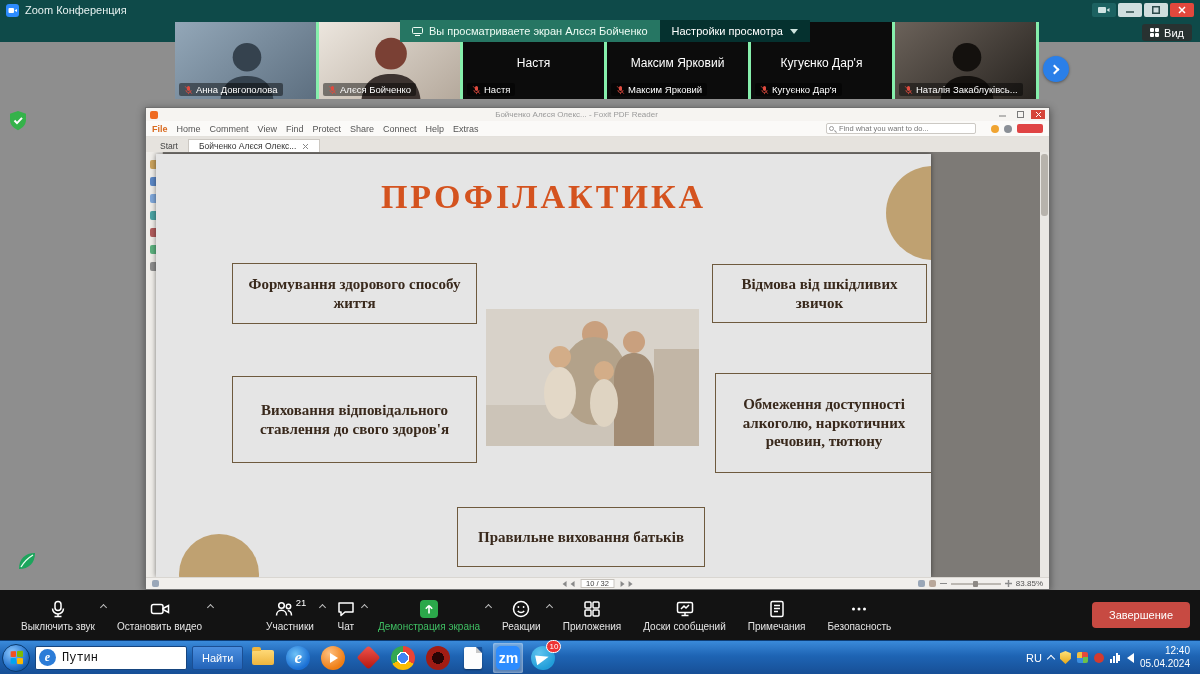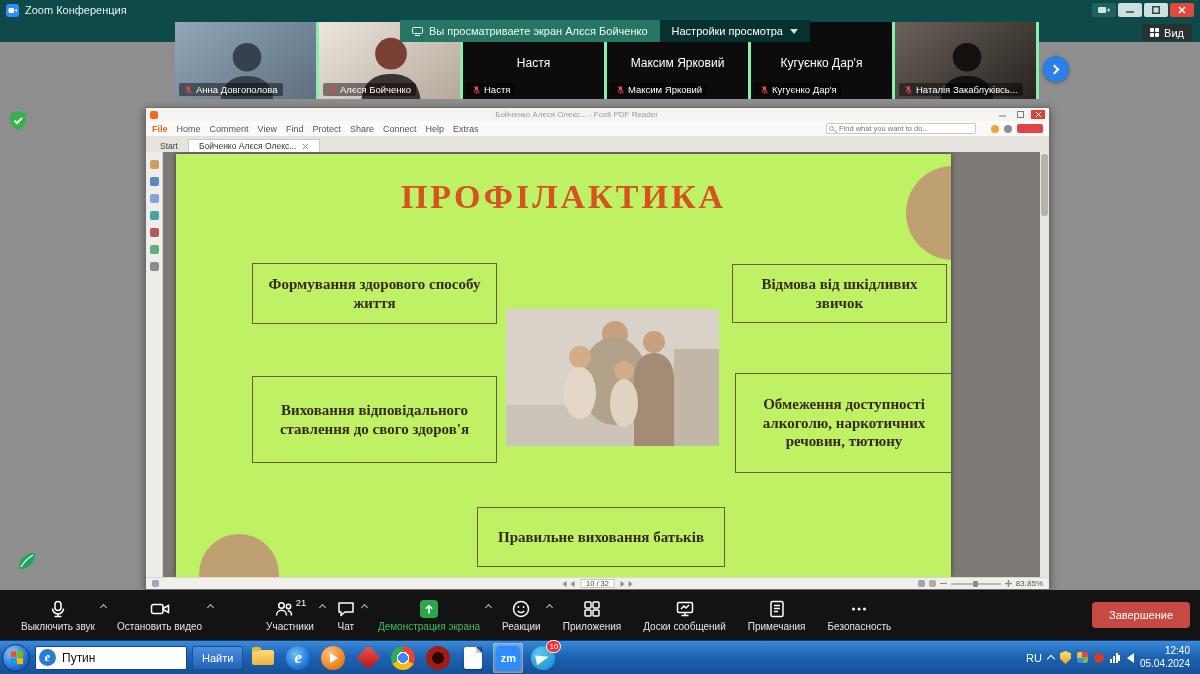--- a/index.html
+++ b/index.html
@@ -69,21 +69,21 @@
   .pagebox { border:1px solid #c6c2bc; background:#fff; font-size:7.5px; color:#444; padding:0 5px; height:9px; display:flex; align-items:center; margin:0 4px; }
   .tri { width:0; height:0; border-top:3px solid transparent; border-bottom:3px solid transparent; margin:0 2px; cursor:pointer; }
   .tri.left { border-right:4px solid #8a8a8a; }
   .tri.right { border-left:4px solid #8a8a8a; }
   .status-center { position:absolute; left:50%; transform:translateX(-50%); display:flex; align-items:center; }
   .status-right { margin-left:auto; display:flex; align-items:center; gap:4px; }
   .zoom-track { width:50px; height:2px; background:#bcb8b2; position:relative; }
   .zoom-knob { position:absolute; left:22px; top:-2px; width:5px; height:6px; background:#8d8984; border-radius:1px; }
 
   
-  .slide { position:absolute; left:30px; top:2px; width:775px; height:423px; background:#bef264; overflow:hidden; box-shadow:0 0 5px rgba(0,0,0,.5); }
+  .slide { position:absolute; left:10px; top:2px; width:775px; height:423px; background:#e5e5e5; overflow:hidden; box-shadow:0 0 5px rgba(0,0,0,.5); }
   .slide-title { position:absolute; top:24px; left:0; right:0; text-align:center; font-family:"Liberation Serif", serif; font-weight:bold; font-size:34px; letter-spacing:3px; color:#d4531f; }
   .tan-circle { position:absolute; border-radius:50%; background:#bfa171; }
   .tc-tr { left:730px; top:12px; width:94px; height:94px; }
   .tc-bl { left:23px; top:380px; width:80px; height:80px; }
   .sbox { position:absolute; border:1.5px solid #6e5a3e; display:flex; align-items:center; justify-content:center; text-align:center; font-family:"Liberation Serif", serif; font-weight:bold; font-size:15px; line-height:1.25; color:#39291c; padding:4px 10px; }
   .sb1 { left:76px; top:109px; width:245px; height:61px; }
   .sb2 { left:556px; top:110px; width:215px; height:59px; }
   .sb3 { left:76px; top:222px; width:245px; height:87px; }
   .sb4 { left:559px; top:219px; width:218px; height:100px; }
   .sb5 { left:301px; top:353px; width:248px; height:60px; }
@@ -100,36 +100,36 @@
   .end-btn { margin-left:auto; background:#c74a42; color:#fff; font-size:11px; border:none; border-radius:4px; height:26px; padding:0 17px; cursor:pointer; font-family:"Liberation Sans", sans-serif; }
 
   
   .taskbar { top:640px; left:0; width:1200px; height:34px; background:linear-gradient(#3a8ada,#1e64b4 45%,#174f96); display:flex; align-items:center; gap:5px; padding:0 4px 0 2px; z-index:60; border-top:1px solid #0d3e78; }
   .orb { width:28px; height:28px; border-radius:50%; background:radial-gradient(circle at 35% 30%, #8ec9ff, #2272ce 60%, #0b3d7a); border:1px solid #0a3a6e; display:flex; align-items:center; justify-content:center; cursor:pointer; }
   .flag { display:grid; grid-template-columns:6px 6px; grid-template-rows:6px 6px; gap:1px; transform:perspective(40px) rotateY(-18deg); }
   .flag i:nth-child(1){background:#f25022;} .flag i:nth-child(2){background:#7fba00;}
   .flag i:nth-child(3){background:#00a4ef;} .flag i:nth-child(4){background:#ffb900;}
   .flag i { border-radius:1px; }
   .tsearch { position:relative; display:flex; align-items:center; }
-  .tsearch input { width:152px; height:24px; border:1px solid #16457f; border-radius:2px; font-size:12px; padding:0 4px 0 26px; font-family:Liberation Sans, sans-serif; color:#111; }
+  .tsearch input { width:152px; height:24px; border:1px solid #16457f; border-radius:2px; font-size:12px; padding:0 4px 0 26px; font-family:Liberation Mono, monospace; color:#111; }
   .e-badge { position:absolute; left:4px; width:17px; height:17px; border-radius:50%; background:#2b7cd8; color:#fff; font-size:12px; font-weight:bold; font-style:italic; display:flex; align-items:center; justify-content:center; font-family:"Liberation Serif", serif; }
   .find-btn { height:24px; padding:0 9px; background:linear-gradient(#4b8fe0,#2263b8); border:1px solid #1b4f94; border-radius:2px; color:#fff; font-size:11px; cursor:pointer; font-family:"Liberation Sans", sans-serif; }
   .tb-ic { width:30px; height:30px; display:flex; align-items:center; justify-content:center; position:relative; cursor:pointer; border-radius:2px; }
   .tb-ic.app-active { background:rgba(255,255,255,.28); box-shadow:inset 0 0 3px rgba(255,255,255,.6); }
   .folder { width:22px; height:15px; background:linear-gradient(#ffd977,#eeb53e); border-radius:2px; position:relative; }
   .folder::before { content:""; position:absolute; top:-3px; left:0; width:9px; height:4px; background:#eeb53e; border-radius:2px 2px 0 0; }
   .ie-e { color:#fff; background:radial-gradient(circle at 40% 35%, #6ec2f7, #1a6fd4 70%); width:24px; height:24px; border-radius:50%; display:flex; align-items:center; justify-content:center; font-size:17px; font-weight:bold; font-style:italic; font-family:"Liberation Serif", serif; }
   .media-orb { width:24px; height:24px; border-radius:50%; background:radial-gradient(circle at 35% 30%, #ffc080, #ef7d13 70%); position:relative; }
   .media-orb::after { content:""; position:absolute; left:9px; top:7px; border-left:8px solid #fff; border-top:5px solid transparent; border-bottom:5px solid transparent; }
   .red-diamond { width:17px; height:17px; background:linear-gradient(135deg,#f0554d,#b3150f); transform:rotate(45deg); border-radius:3px; }
   .chrome { width:24px; height:24px; border-radius:50%; background:radial-gradient(circle, #4285f4 0 28%, #fff 28% 37%, transparent 37%), conic-gradient(#ea4335 0 120deg, #fbbc05 0 240deg, #34a853 0 360deg); }
   .darkred { width:24px; height:24px; border-radius:50%; background:radial-gradient(circle at center, #2a0505 0 35%, #a11c14 35%); }
   .whitedoc { width:18px; height:22px; background:#fdfdfd; border-radius:2px; position:relative; box-shadow:0 1px 2px rgba(0,0,0,.4); }
   .whitedoc::after { content:""; position:absolute; right:0; top:0; border-left:6px solid #c9c9c9; border-top:6px solid #174f96; }
-  .zm-tile { width:24px; height:24px; border-radius:5px; background:#2d8cff; color:#fff; font-size:11px; font-weight:bold; display:flex; align-items:center; justify-content:center; }
+  .zm-tile { width:24px; height:24px; border-radius:5px; background:#2d8cff; color:#fff; font-size:14px; font-weight:bold; display:flex; align-items:center; justify-content:center; }
   .tg { width:24px; height:24px; border-radius:50%; background:radial-gradient(circle at 35% 30%, #5fc3ef, #229ed9 70%); position:relative; }
   .tg::after { content:""; position:absolute; left:5px; top:8px; width:0; height:0; border-left:13px solid #fff; border-top:4px solid transparent; border-bottom:6px solid transparent; transform:rotate(-12deg); }
   .tg-badge { position:absolute; right:-3px; top:-3px; min-width:13px; height:13px; border-radius:7px; background:#e33; color:#fff; font-size:8px; display:flex; align-items:center; justify-content:center; padding:0 2px; border:1px solid #fff; }
   .tray { margin-left:auto; display:flex; align-items:center; gap:6px; padding-right:6px; color:#fff; }
   .tray-lang { font-size:11px; cursor:pointer; }
   .caret-up-t { width:6px; height:6px; border-left:1.5px solid #fff; border-top:1.5px solid #fff; transform:rotate(45deg); margin-top:3px; cursor:pointer; }
   .tray-shield { width:11px; height:13px; background:linear-gradient(#ffe27a,#e8a818); clip-path:polygon(50% 0, 100% 18%, 100% 60%, 50% 100%, 0 60%, 0 18%); cursor:pointer; }
   .tray-color { width:11px; height:11px; border-radius:2px; background:conic-gradient(#e5493d 0 90deg, #6cc04a 0 180deg, #3b8ee0 0 270deg, #f2c040 0 360deg); cursor:pointer; }
   .tray-red { width:10px; height:10px; border-radius:50%; background:#d23b30; cursor:pointer; }
   .bars { display:flex; align-items:flex-end; gap:1px; cursor:pointer; }

